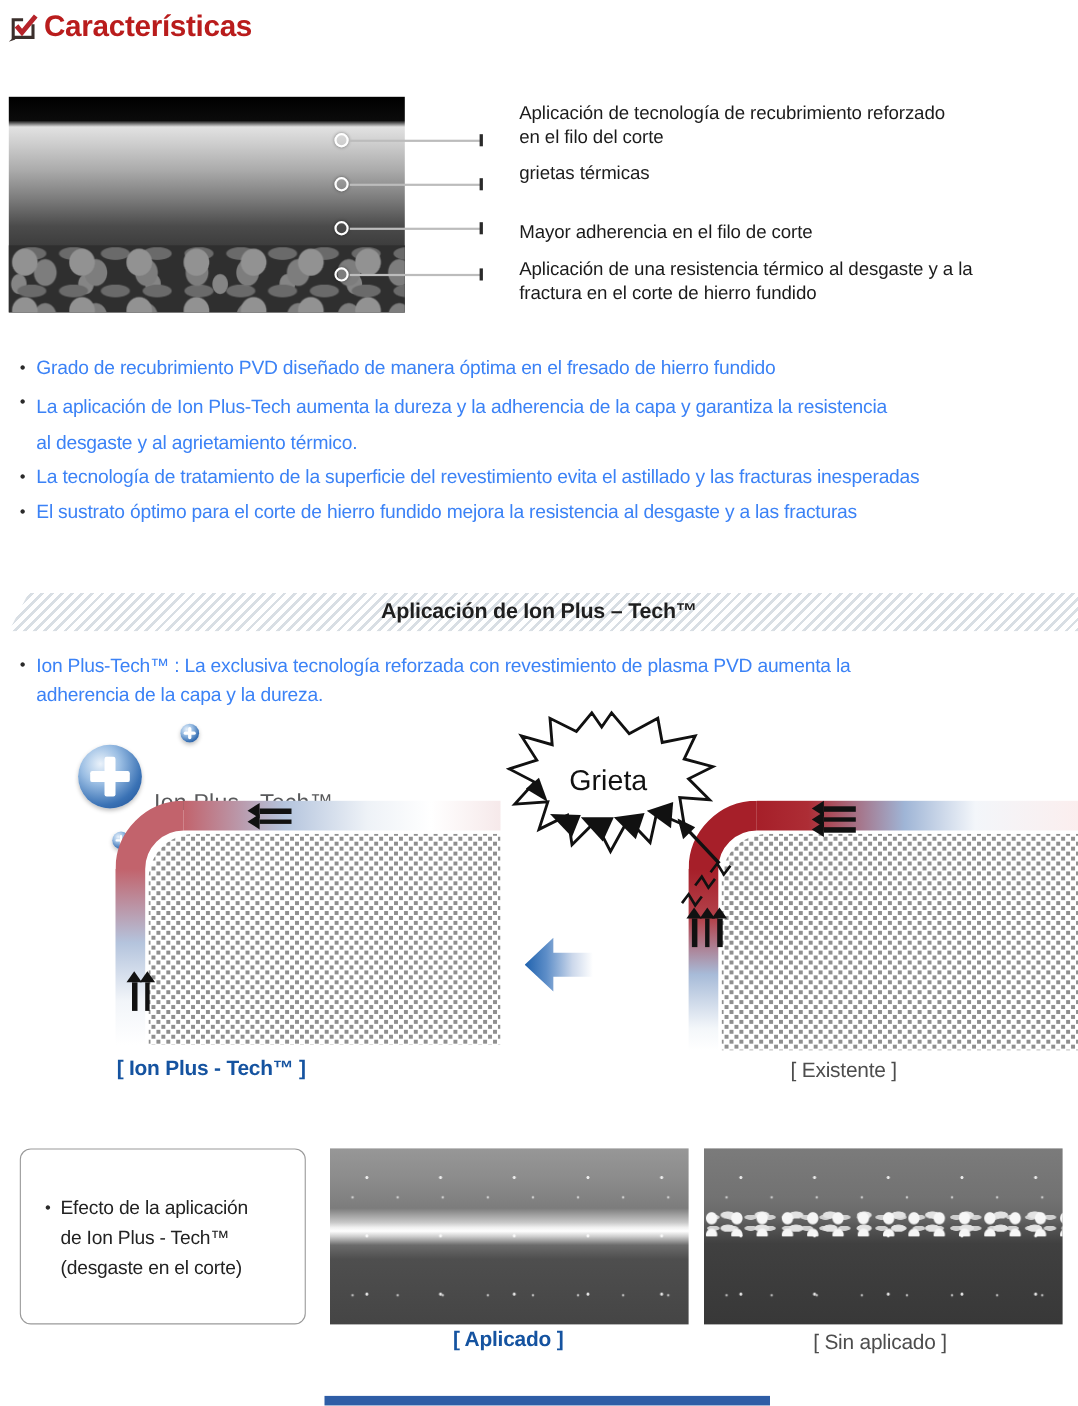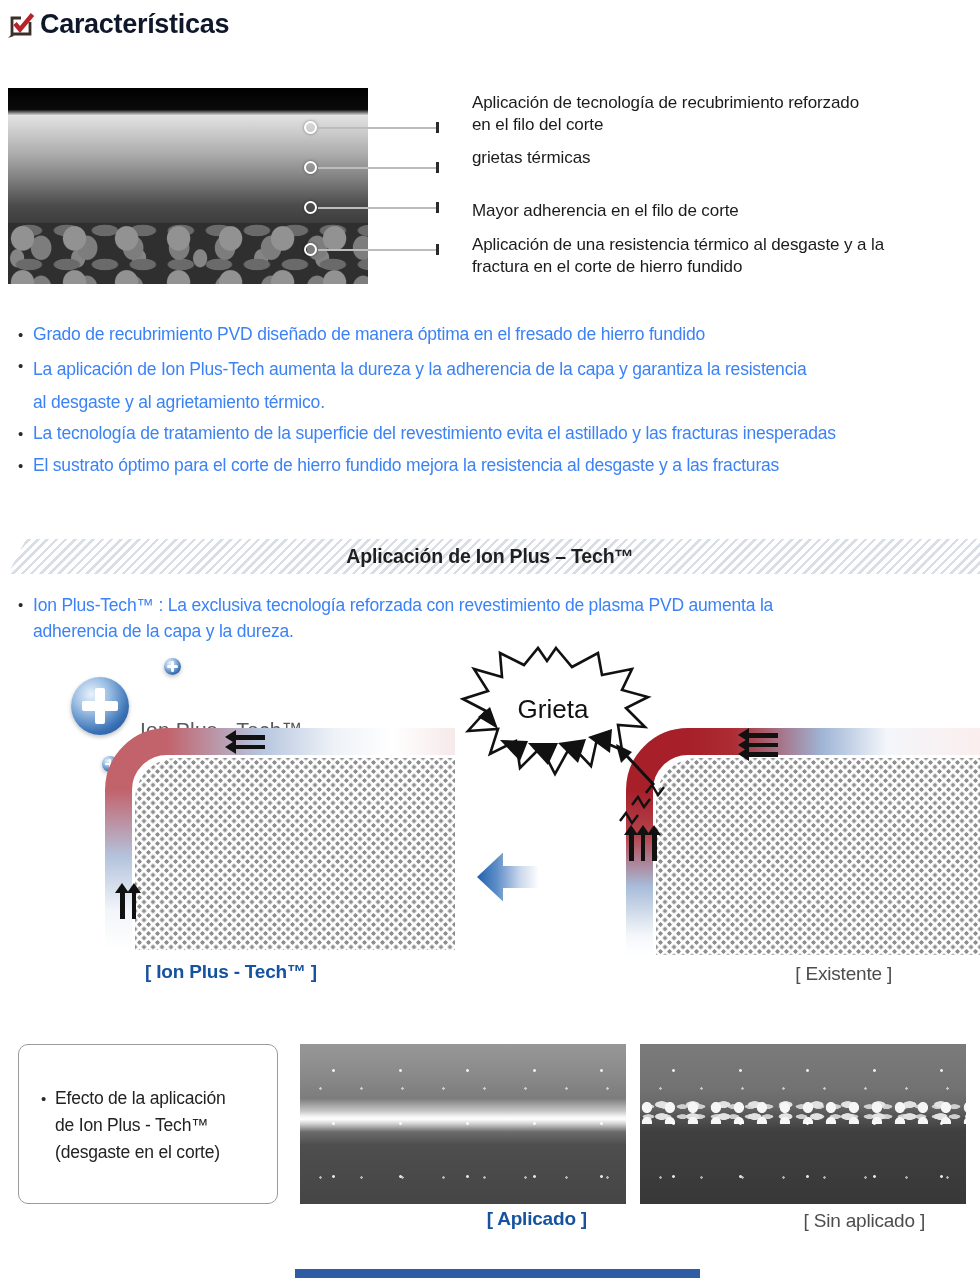--- a/index.html
+++ b/index.html
@@ -4,21 +4,21 @@
 <style>
   * { margin:0; padding:0; box-sizing:border-box; }
   body { background:#fff; }
   #page {
     position:relative; width:980px; height:1278px; background:#fff;
     font-family:"Liberation Sans", sans-serif; color:#1c1c1c; overflow:hidden;
   }
   .abs { position:absolute; }
 
   
-  .page-title { font-size:27px; font-weight:700; color:#0f172a; letter-spacing:-0.3px; }
+  .page-title { font-size:27px; font-weight:700; color:#b91c1c; letter-spacing:-0.3px; }
 
   
   .sem1 {
     left:8px; top:88px; width:360px; height:196px;
     background:linear-gradient(180deg,#000 0%,#0b0b0b 11%,#e2e2e2 14%,#cdcdcd 22%,#ababab 34%,#7d7d7d 47%,#4b4b4b 60%,#3d3d3d 69%,#383838 100%);
   }
   .sem1-crystals {
     position:absolute; left:0; right:0; bottom:0; height:31%;
     background-color:#2f2f2f;
     background-image:
@@ -88,21 +88,21 @@
   .sphere {
     position:absolute; border-radius:50%;
     background:radial-gradient(circle at 35% 30%, #eaf2fa 0%, #9cbfe4 32%, #3a72b5 68%, #1b4a8d 100%);
     box-shadow:0 2px 4px rgba(0,0,0,.25);
   }
   .sphere i { position:absolute; background:#fff; border-radius:2px; }
   .sphere .h { left:19%; top:41%; width:62%; height:18%; }
   .sphere .v { left:41%; top:19%; width:18%; height:62%; }
   .sphere-label { position:absolute; color:#58595b; font-size:21px; letter-spacing:0.2px;margin-top:40px; }
 
-  .caption { position:absolute; width:250px; text-align:right; font-size:19px; letter-spacing:-0.2px; }
+  .caption { position:absolute; width:250px; text-align:center; font-size:19px; letter-spacing:-0.2px; }
   .caption.blue { color:#1553a0; font-weight:700; }
   .caption.gray { color:#4d4d4d; }
 
   
   .big-arrow {
     left:477px; top:851px; width:62px; height:52px;
     background:linear-gradient(90deg,#1f62ae 0%,#5e8ec8 32%,#ccd8eb 70%,#ffffff 100%);
     clip-path:polygon(0% 50%, 42% 3%, 42% 29%, 100% 29%, 100% 71%, 42% 71%, 42% 97%);
   }
 

